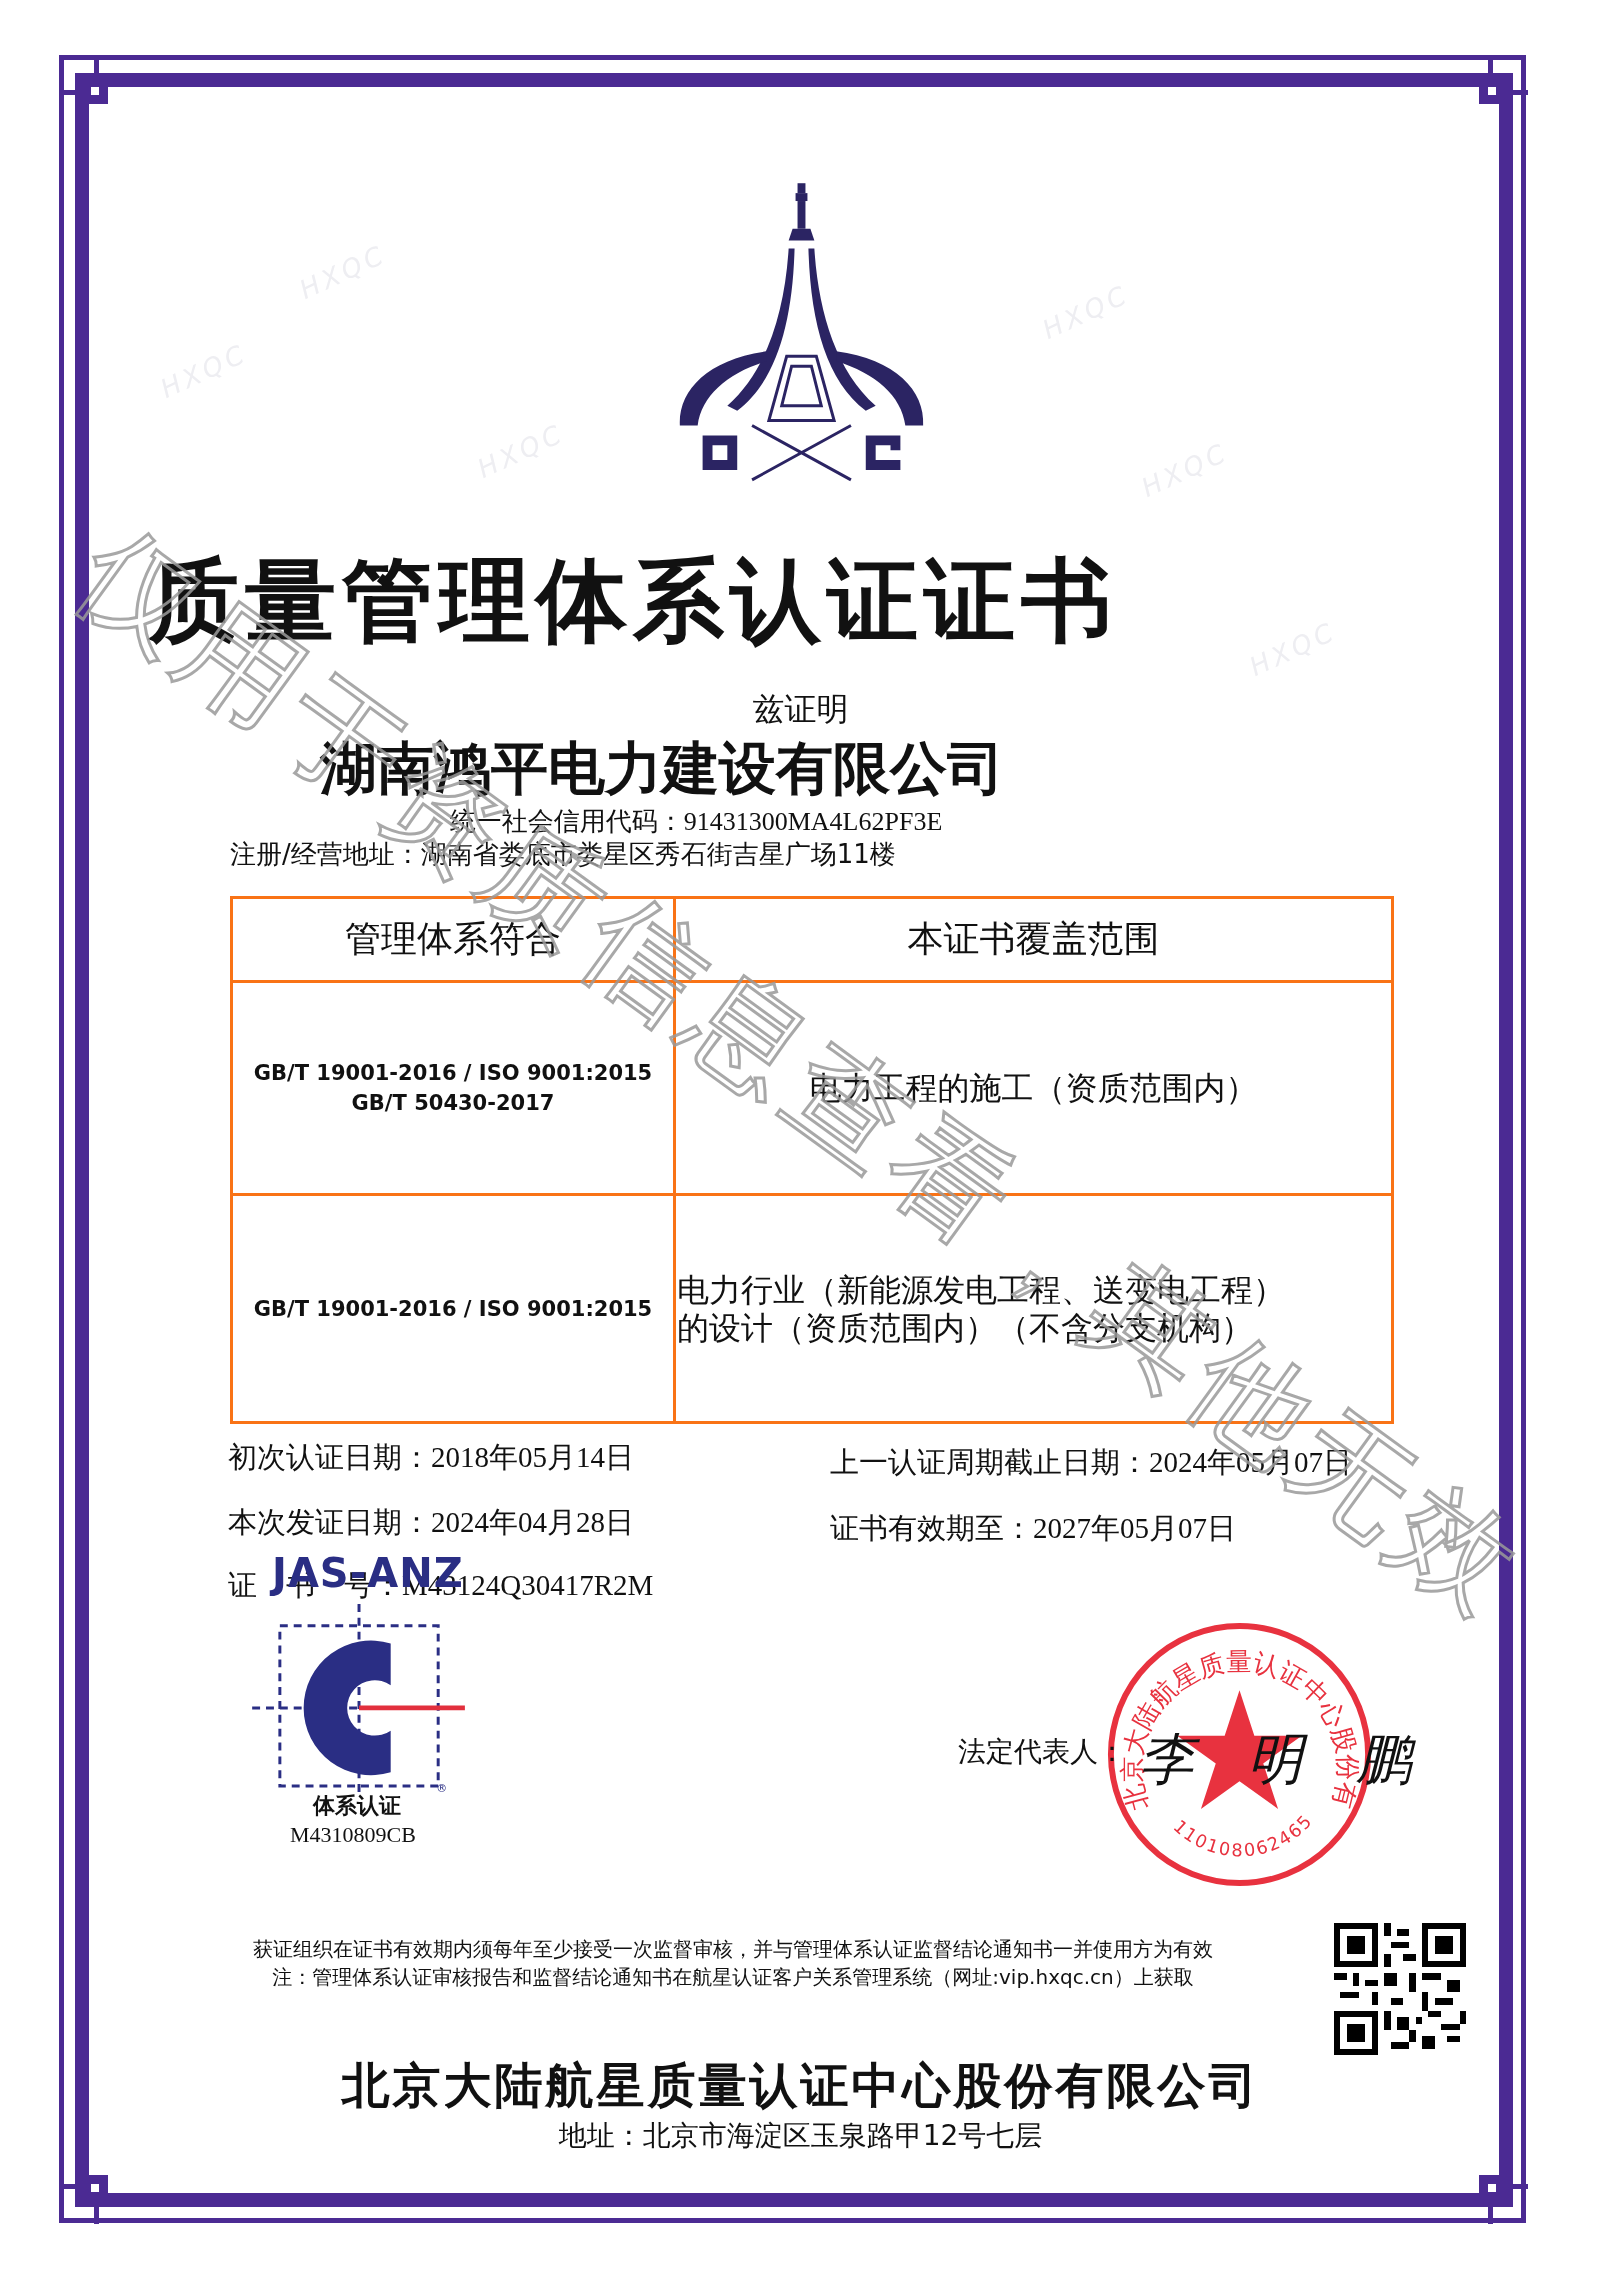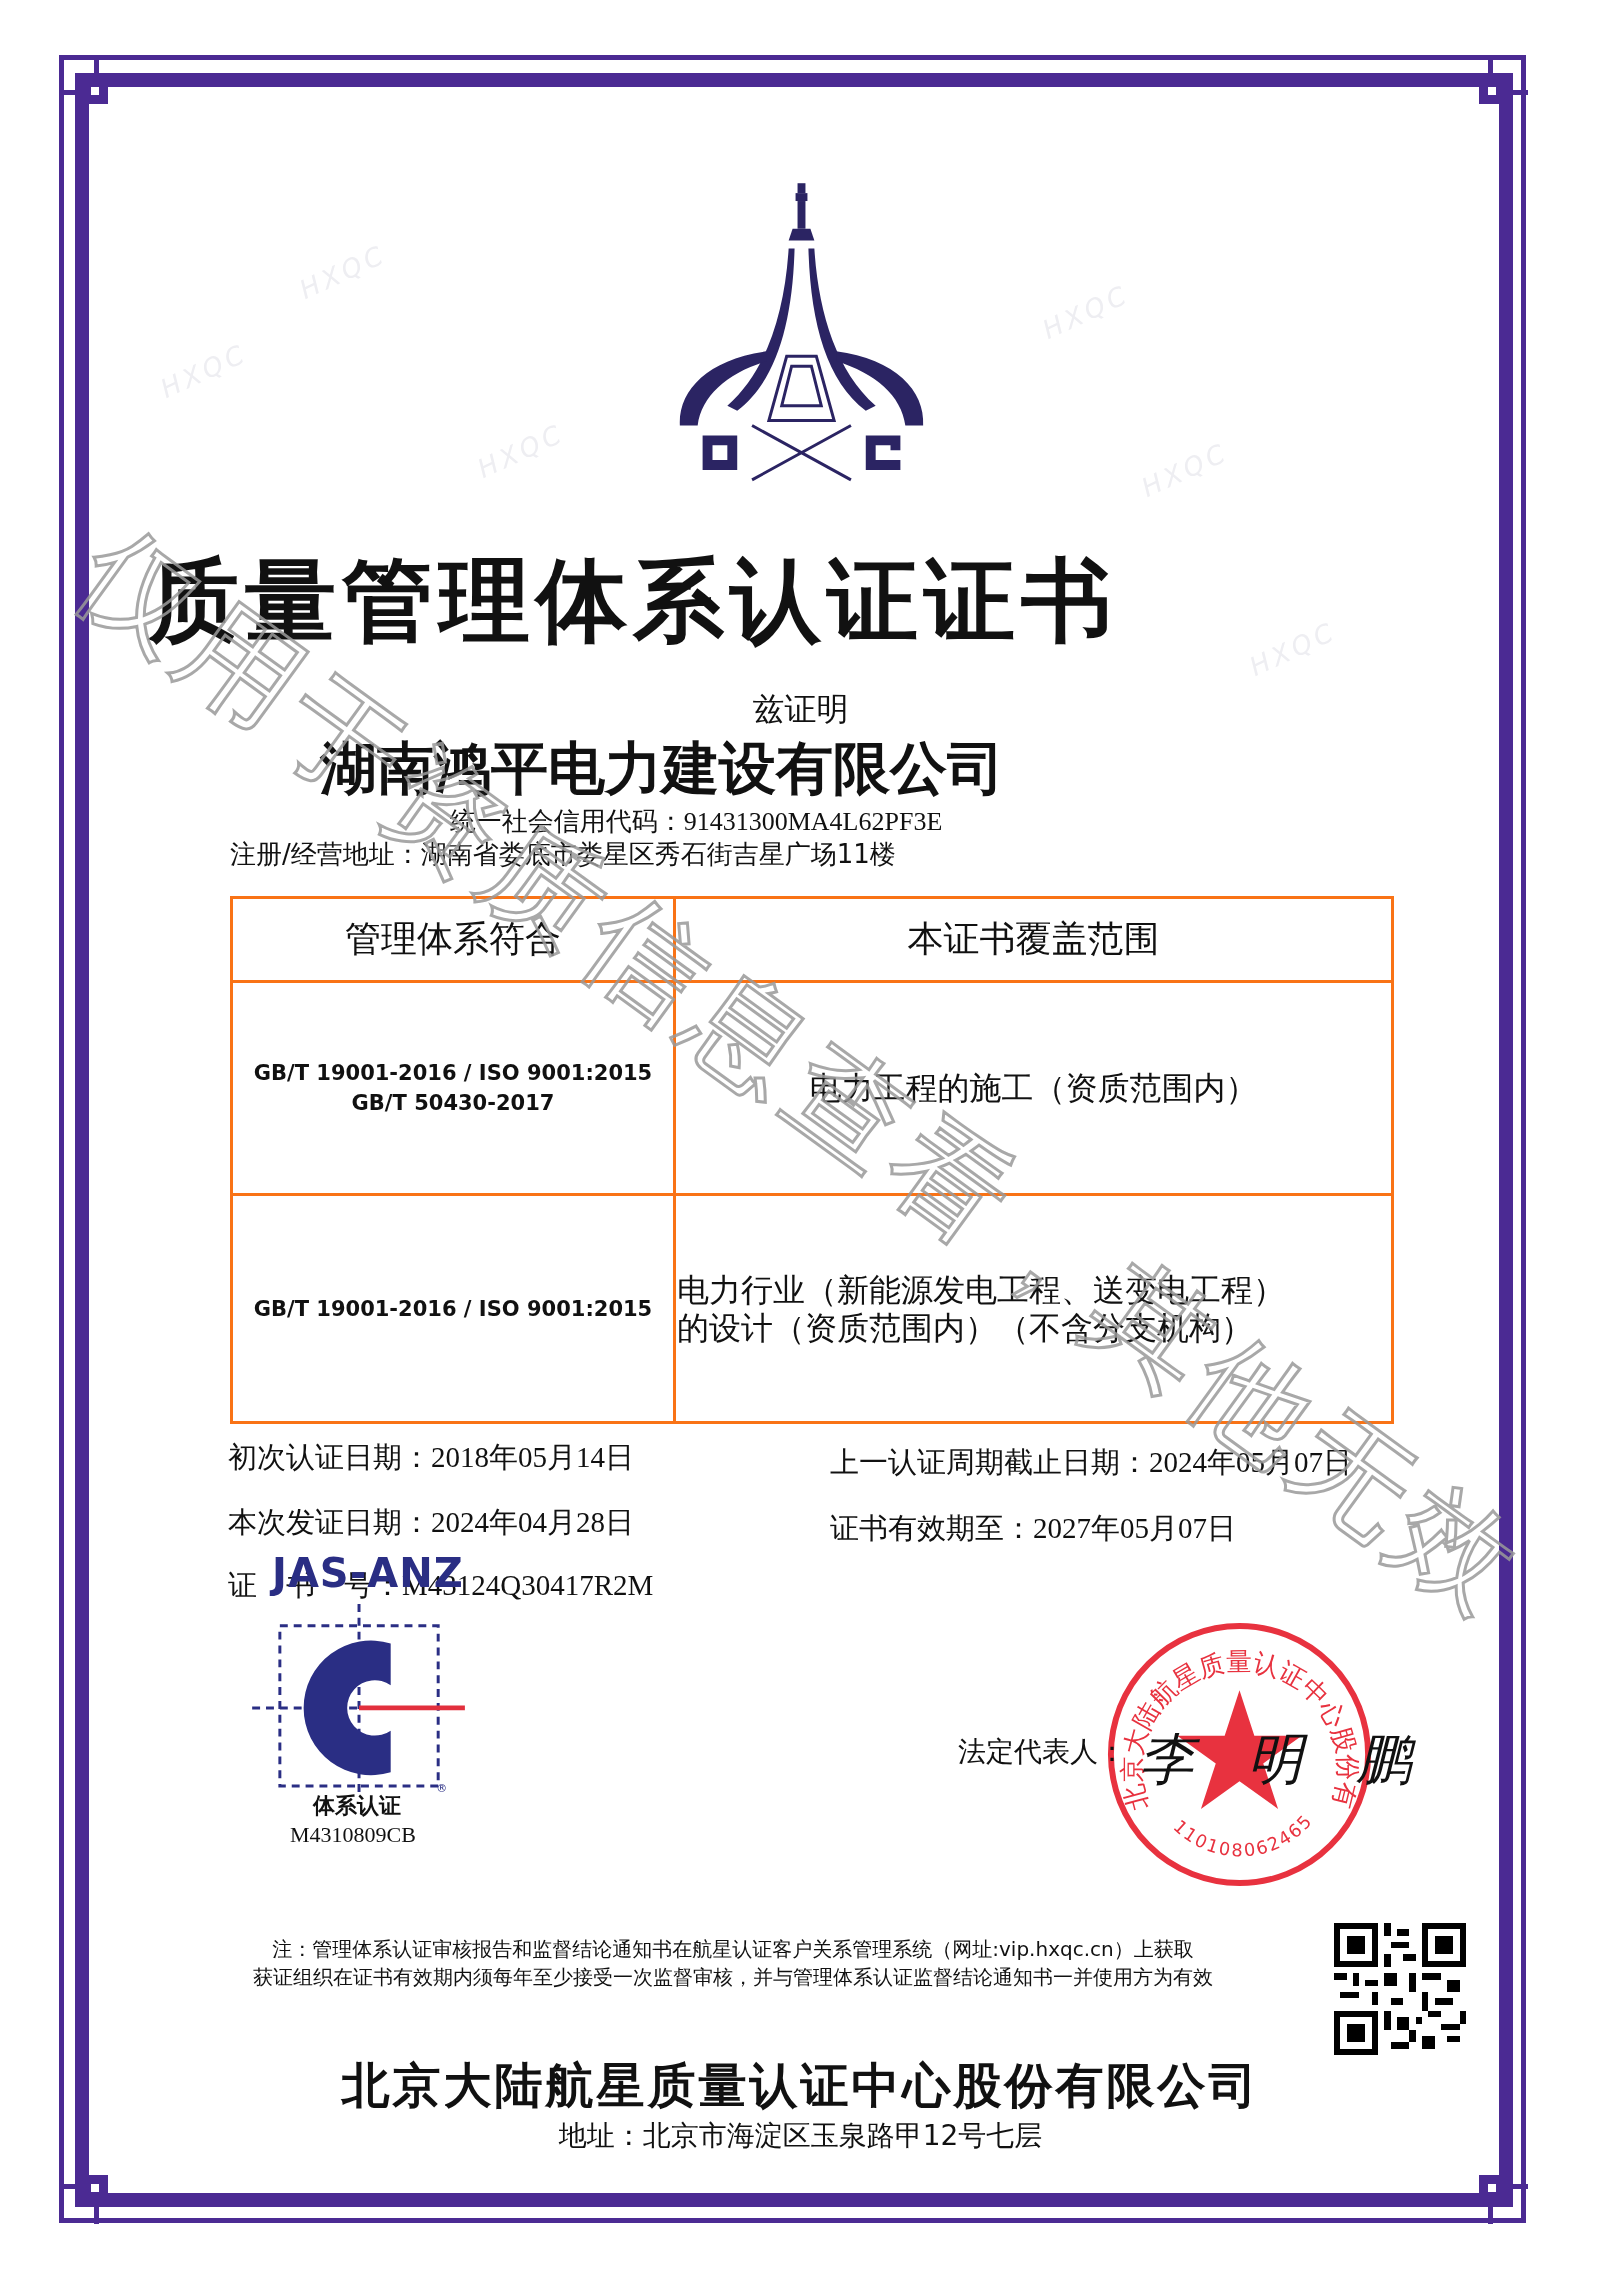--- a/index.html
+++ b/index.html
@@ -171,22 +171,22 @@
   <circle cx="137" cy="137" r="130" fill="none" stroke="#e8323f" stroke-width="6"></circle>
   <polygon points="137,72 152,118 200,118 161,146 176,192 137,164 98,192 113,146 74,118 122,118" fill="#e8323f"></polygon>
   <text font-size="26" fill="#e8323f" font-family="DejaVu Sans, sans-serif"><textPath href="#sealArc">北京大陆航星质量认证中心股份有限公司</textPath></text>
   <text font-size="18" fill="#e8323f" font-family="DejaVu Sans, sans-serif" letter-spacing="2"><textPath href="#sealNum" startOffset="8%">1101080624650</textPath></text>
 </svg>
 
 <div class="legal">法定代表人：</div>
 <div class="signature">李 明 鹏</div>
 
 <div class="notes">
+  <div>获证组织在证书有效期内须每年至少接受一次监督审核，并与管理体系认证监督结论通知书一并使用方为有效</div>
   <div>注：管理体系认证审核报告和监督结论通知书在航星认证客户关系管理系统（网址:vip.hxqc.cn）上获取</div>
-  <div>获证组织在证书有效期内须每年至少接受一次监督审核，并与管理体系认证监督结论通知书一并使用方为有效</div>
 </div>
 
 <svg class="qr" viewBox="0 0 21 21" shape-rendering="crispEdges">
   <rect width="21" height="21" fill="#fff"></rect>
   <g fill="#000">
     <rect x="0" y="0" width="7" height="7"></rect>
       <rect x="1" y="1" width="5" height="5" fill="#fff"></rect>
       <rect x="2" y="2" width="3" height="3"></rect>
     <rect x="14" y="0" width="7" height="7"></rect>
       <rect x="15" y="1" width="5" height="5" fill="#fff"></rect>

